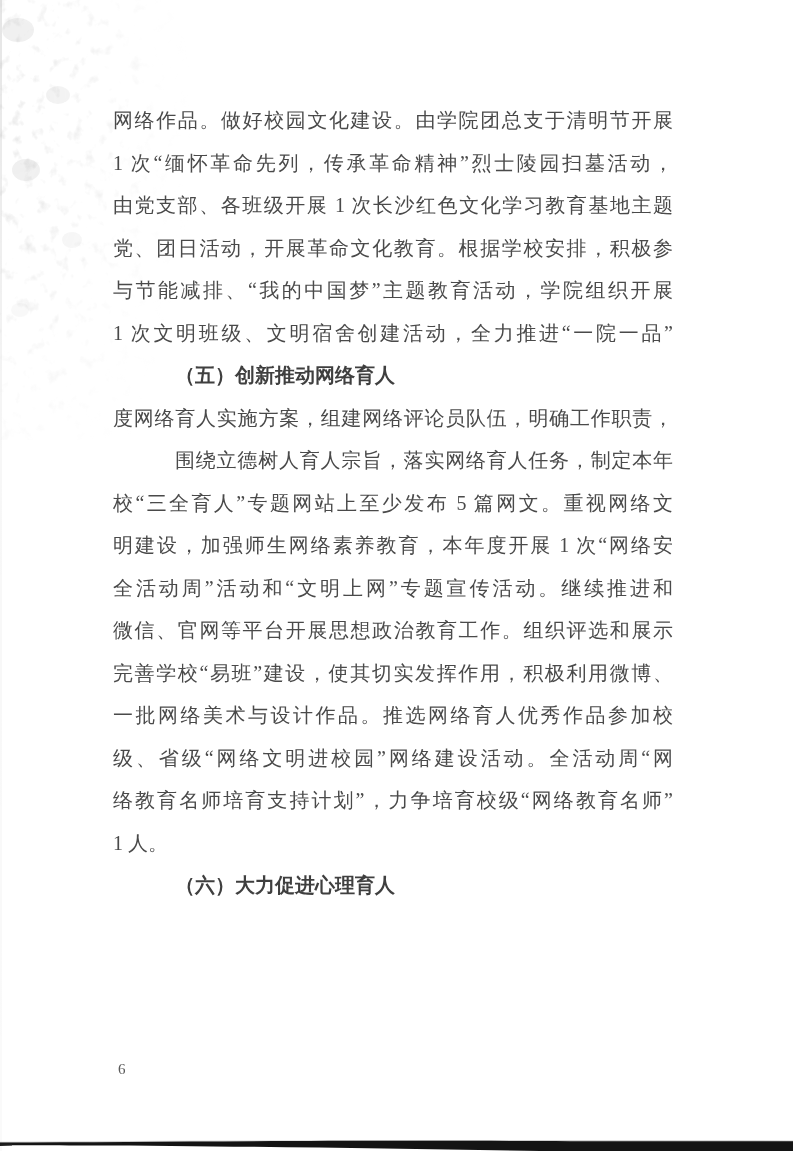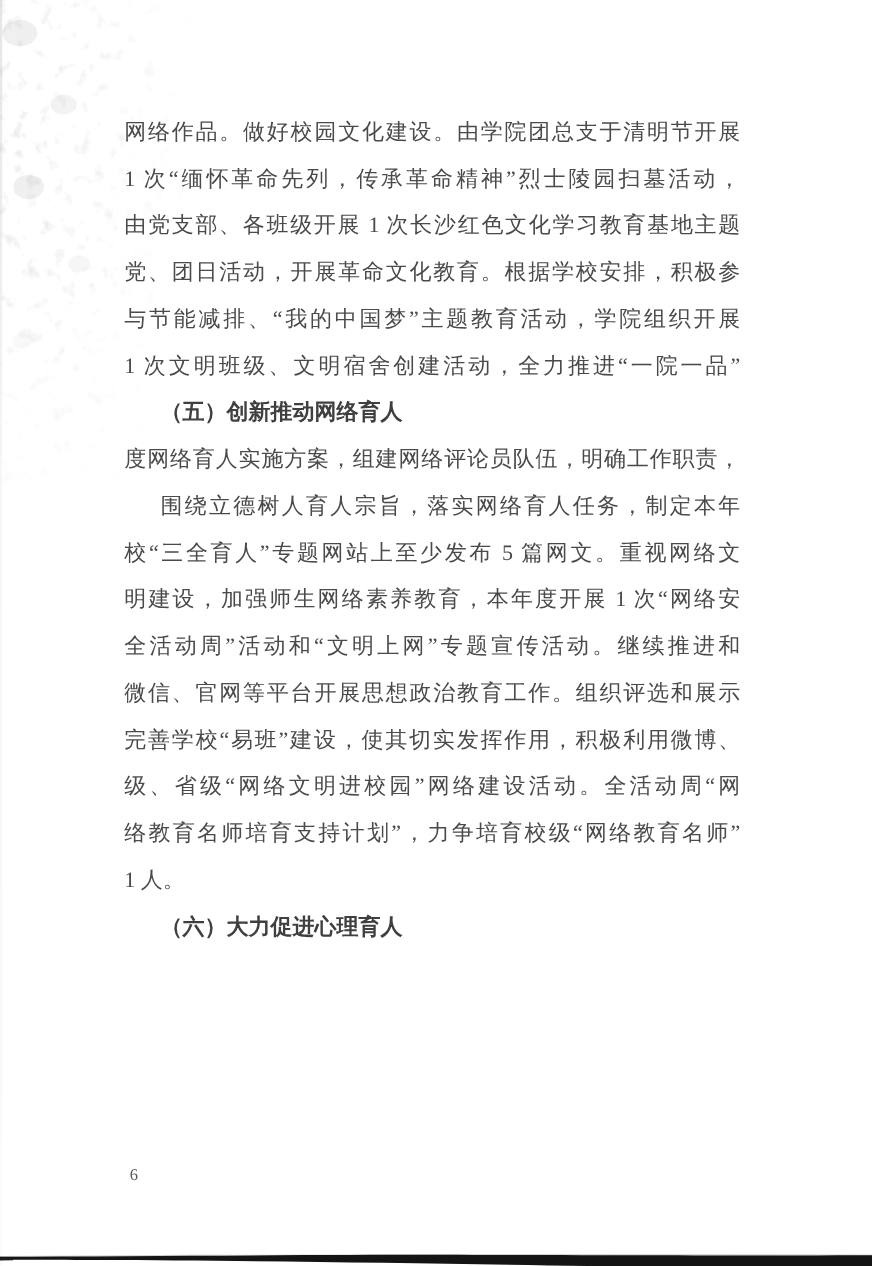--- a/index.html
+++ b/index.html
@@ -43,20 +43,21 @@
     text-align: justify;
     text-justify: inter-character;
     text-align-last: left;
     white-space: normal;
   }
   .line.fill {
     text-align-last: justify;
   }
   .line.indent {
     text-indent: 33px;
+    margin-left: 29px;
   }
   .line.heading {
     font-weight: 600;
     color: var(--heading-color, #3f3f3f);
   }
   .page-number {
     position: absolute;
     left: 118px;
     top: 1060px;
     font-size: 15px;
@@ -114,20 +115,21 @@
       <div class="line fill">与节能减排、“我的中国梦”主题教育活动，学院组织开展</div>
       <div class="line fill">1 次文明班级、文明宿舍创建活动，全力推进“一院一品”</div>
       <div class="line heading indent">（五）创新推动网络育人</div>
       <div class="line fill">度网络育人实施方案，组建网络评论员队伍，明确工作职责，</div>
       <div class="line fill indent">围绕立德树人育人宗旨，落实网络育人任务，制定本年</div>
       <div class="line fill">校“三全育人”专题网站上至少发布 5 篇网文。重视网络文</div>
       <div class="line fill">明建设，加强师生网络素养教育，本年度开展 1 次“网络安</div>
       <div class="line fill">全活动周”活动和“文明上网”专题宣传活动。继续推进和</div>
       <div class="line fill">微信、官网等平台开展思想政治教育工作。组织评选和展示</div>
       <div class="line fill">完善学校“易班”建设，使其切实发挥作用，积极利用微博、</div>
+      <div class="line fill">一批网络美术与设计作品。推选网络育人优秀作品参加校</div>
       <div class="line fill">级、省级“网络文明进校园”网络建设活动。全活动周“网</div>
       <div class="line fill">络教育名师培育支持计划”，力争培育校级“网络教育名师”</div>
       <div class="line">1 人。</div>
       <div class="line heading indent">（六）大力促进心理育人</div>
     </div>
 
   <div class="page-number">6</div>
 
   <svg class="bottom-edge" width="793" height="12" viewBox="0 0 793 12" xmlns="http://www.w3.org/2000/svg">
     <path d="M0,3.6 C140,2.8 300,1.6 430,1.8 C590,2.0 710,2.6 793,2.2" fill="none" stroke="#7a7a7a" stroke-opacity="0.35" stroke-width="1.6"></path>

